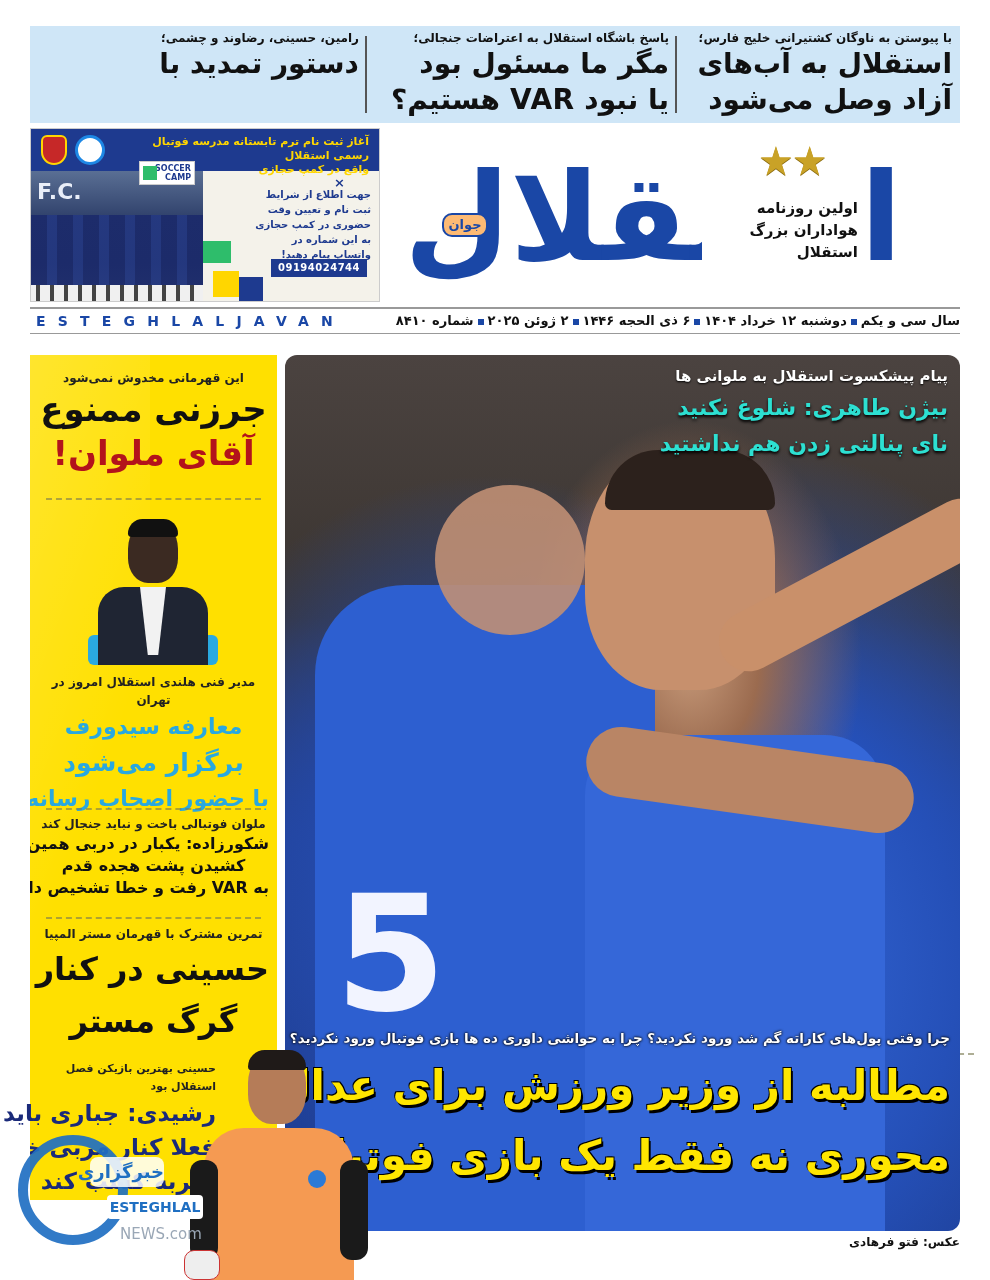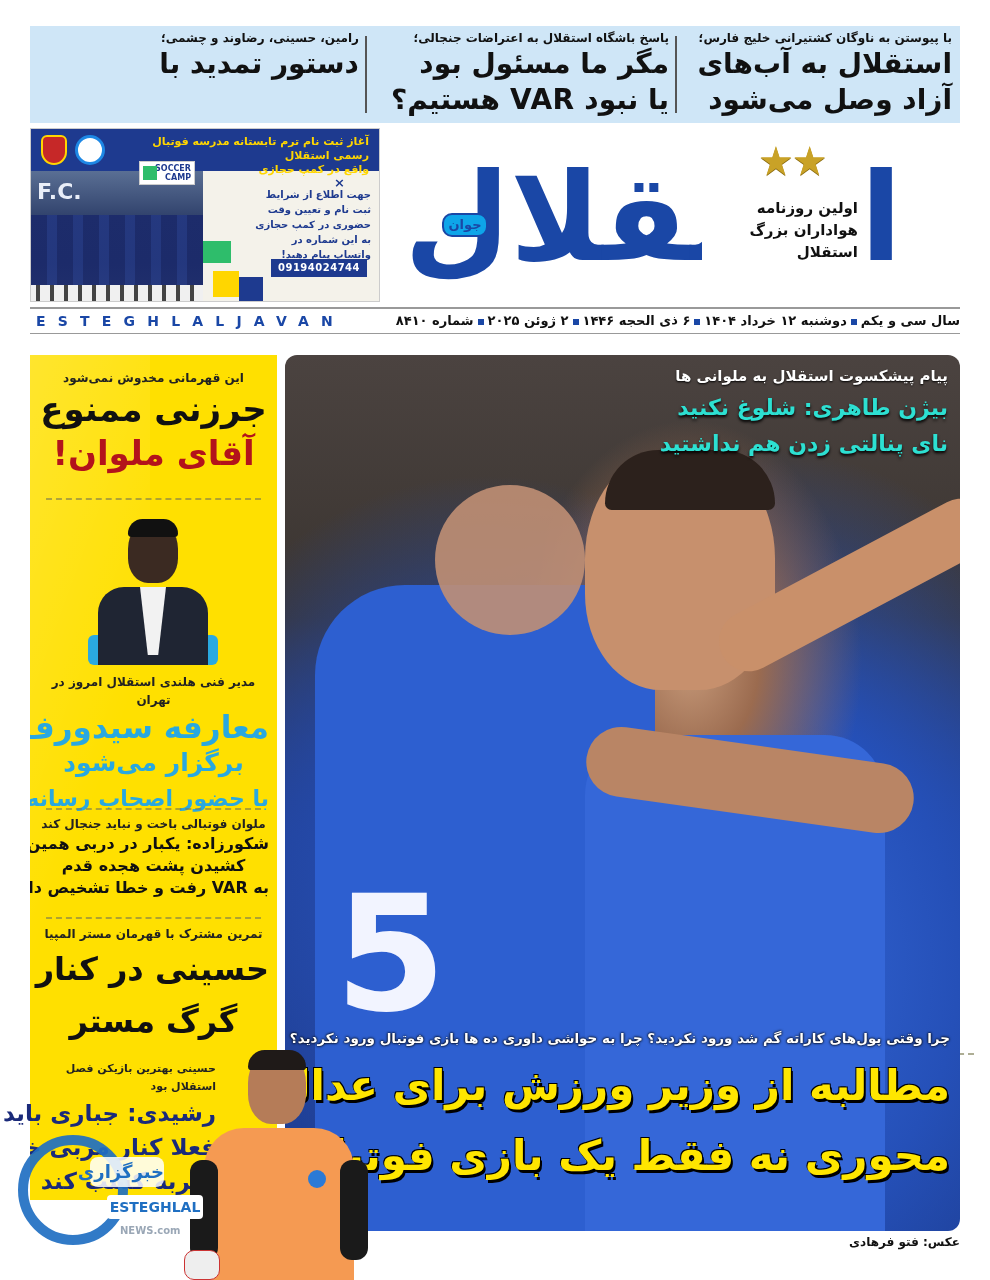--- a/index.html
+++ b/index.html
@@ -61,21 +61,21 @@
 
   .logo { position: absolute; left: 440px; top: 135px; width: 520px; height: 165px; }
   .logo-word {
     position: absolute; right: 58px; top: 8px; font-size: 122px; font-weight: bold; color: #1a47a6;
     line-height: 150px; letter-spacing: -4px; white-space: nowrap;
   }
   .logo-stars { position: absolute; left: 318px; top: 6px; font-size: 40px; color: #c9a227; letter-spacing: -2px; line-height: 40px; text-shadow: 0 1px 0 #8a6b10; }
   .logo-tag { position: absolute; left: 262px; top: 62px; width: 160px; text-align: right; font-size: 15px; font-weight: bold; color: #111; line-height: 22px; background: #fff; padding: 0 4px; }
   .logo-javan {
     position: absolute; left: 2px; top: 78px; width: 46px; height: 24px; border: 2px solid #1a47a6; border-radius: 10px;
-    color: #1a47a6; font-size: 13px; font-weight: bold; text-align: center; line-height: 20px; background: #0ea5e9;
+    color: #1a47a6; font-size: 13px; font-weight: bold; text-align: center; line-height: 20px; background: #fdba74;
   }
 
   
   .dateline-rule-top { position: absolute; left: 30px; top: 307px; width: 930px; height: 2px; background: #999; }
   .dateline-rule-bot { position: absolute; left: 30px; top: 333px; width: 930px; height: 1px; background: #999; }
   .dateline-brand {
     position: absolute; left: 36px; top: 312px; direction: ltr; font-family: "DejaVu Sans", sans-serif;
     font-size: 14px; font-weight: bold; color: #1a47a6; letter-spacing: 12.2px; line-height: 18px;
   }
   .dateline-info { position: absolute; right: 30px; top: 311px; font-size: 13px; font-weight: bold; color: #111; line-height: 20px; white-space: nowrap; }
@@ -144,21 +144,21 @@
   .keeper .k-sleeve-l { position: absolute; left: 0; top: 110px; width: 28px; height: 100px; background: #1a1a1a; border-radius: 12px; }
   .keeper .k-sleeve-r { position: absolute; left: 150px; top: 110px; width: 28px; height: 100px; background: #1a1a1a; border-radius: 12px; }
   .keeper .k-glove { position: absolute; left: -6px; top: 200px; width: 36px; height: 30px; background: #eee; border-radius: 10px; border: 1px solid #c33; }
   .keeper .k-badge { position: absolute; left: 118px; top: 120px; width: 18px; height: 18px; border-radius: 50%; background: #2b7ad6; }
 
   
   .watermark { position: absolute; left: 12px; top: 1135px; width: 190px; height: 125px; }
   .wm-ring { position: absolute; left: 6px; top: 0; width: 110px; height: 110px; border: 10px solid #1f6fc2; border-radius: 50%; opacity: 0.92; }
   .wm-text1 { position: absolute; left: 78px; top: 22px; width: 74px; height: 30px; color: #1f6fc2; font-size: 18px; font-weight: bold; line-height: 30px; text-align: center; background: rgba(255,255,255,0.85); border-radius: 8px; }
   .wm-text2 { position: absolute; left: 95px; top: 60px; width: 96px; height: 24px; background: #fff; border-radius: 4px; color: #1f6fc2; font-family: "DejaVu Sans", sans-serif; direction: ltr; font-size: 14px; font-weight: bold; line-height: 24px; text-align: center; }
-  .wm-text3 { position: absolute; left: 108px; top: 90px; direction: ltr; font-family: "DejaVu Sans", sans-serif; font-size: 10px; font-weight: bold; color: #9aa7b6; }
+  .wm-text3 { position: absolute; left: 108px; top: 90px; direction: ltr; font-family: "DejaVu Sans", sans-serif; font-size: 15px; font-weight: normal; color: #9aa7b6; }
 </style>
 </head>
 <body>
 
 <div class="teaser-strip">
   <div class="teaser t1">
     <div class="kicker">با پیوستن به ناوگان کشتیرانی خلیج فارس؛</div>
     <div class="title">استقلال به آب‌های</div>
     <div class="title">آزاد وصل می‌شود</div>
   </div>
@@ -227,21 +227,21 @@
   <div class="coach">
     <div class="accent"></div>
     <div class="torso"></div>
     <div class="shirt"></div>
     <div class="head"></div>
     <div class="hair"></div>
   </div>
 
   <div class="sb-block" style="top:318px;">
     <div class="sb-kicker">مدیر فنی هلندی استقلال امروز در تهران</div>
-    <div class="sb-title-mid cyan" style="font-size:31px;line-height:36px;">معارفه سیدورف</div>
+    <div class="sb-title-mid cyan" style="font-size:22px;line-height:36px;">معارفه سیدورف</div>
     <div class="sb-title-mid cyan" style="font-size:25px;line-height:36px;">برگزار می‌شود</div>
     <div class="sb-title-mid cyan" style="font-size:22px;line-height:36px;">با حضور اصحاب رسانه</div>
   </div>
   <div class="sb-divider" style="top:453px;"></div>
 
   <div class="sb-block" style="top:460px;">
     <div class="sb-kicker">ملوان فوتبالی باخت و نباید جنجال کند</div>
     <div class="sb-title-small">شکورزاده: یکبار در دربی همین</div>
     <div class="sb-title-small">کشیدن پشت هجده قدم</div>
     <div class="sb-title-small">به VAR رفت و خطا تشخیص داده نشد</div>

